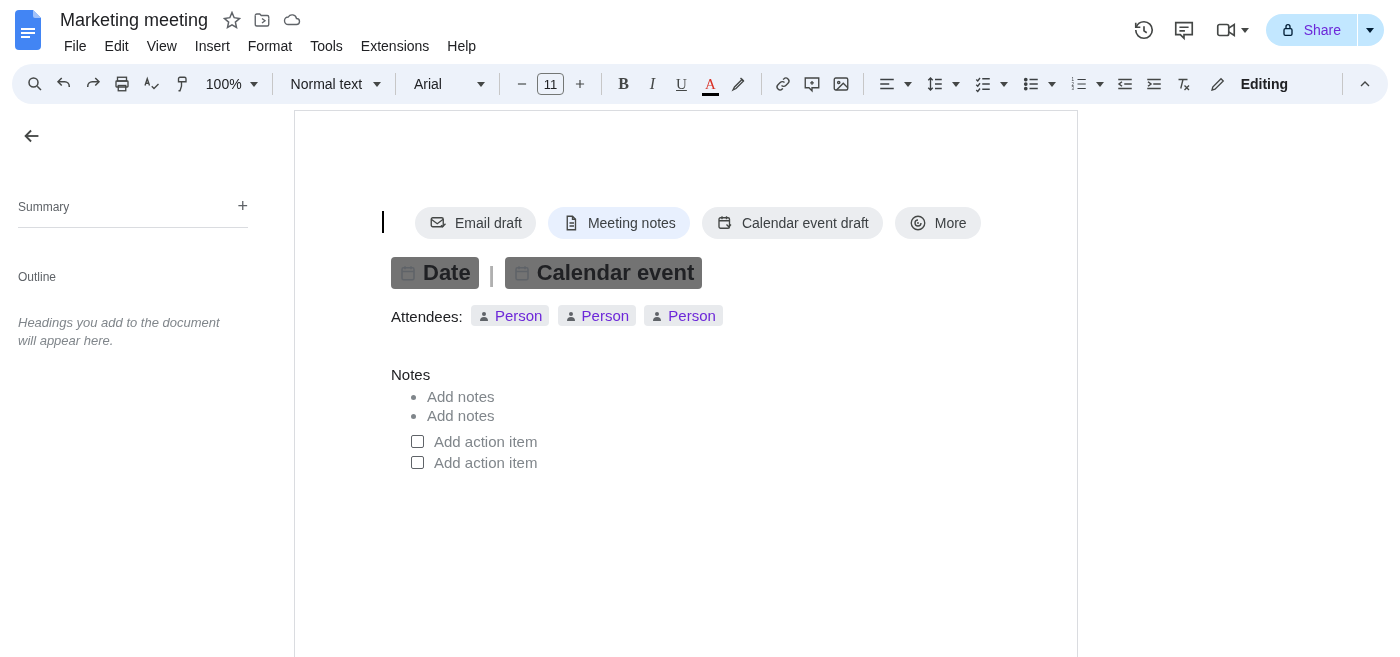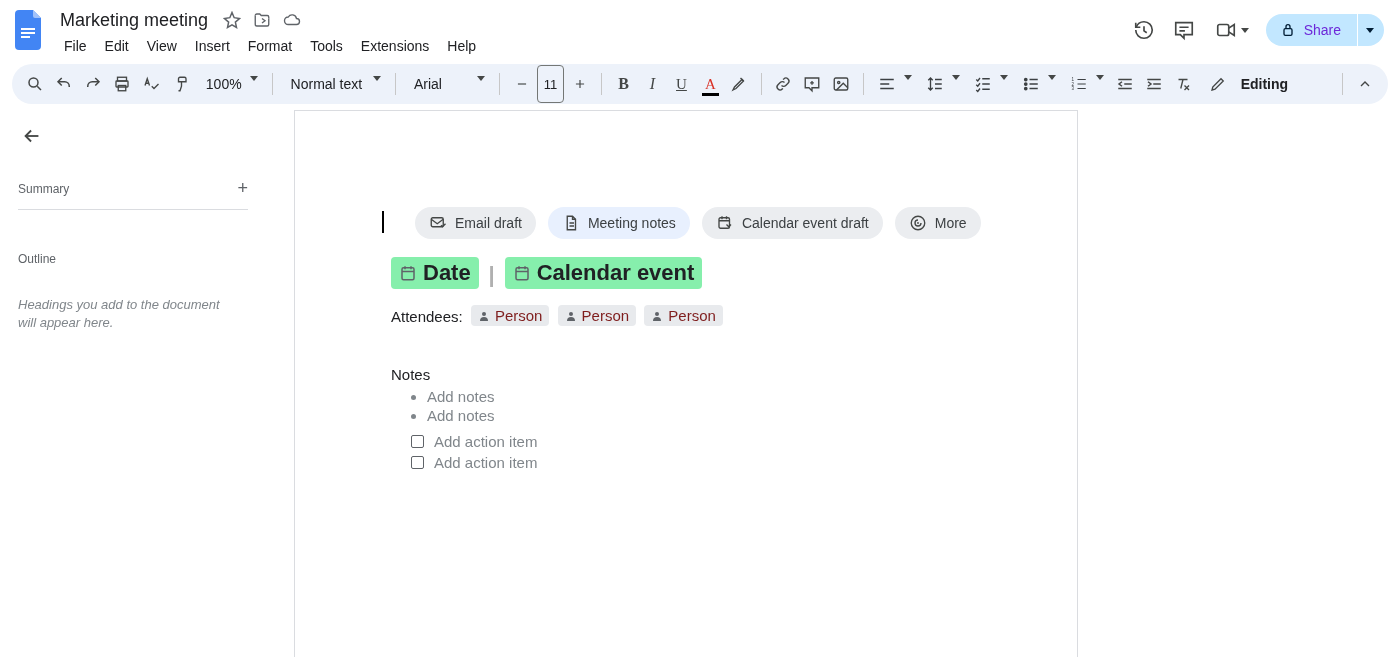--- a/index.html
+++ b/index.html
@@ -70,46 +70,46 @@
     background: var(--toolbar-bg);
     border-radius: 24px;
     height: 40px;
     display:flex; align-items:center;
     padding: 0 10px;
     gap: 2px;
   }
   .tb-ic { width:28px; height:28px; display:flex; align-items:center; justify-content:center; color:#444746; border-radius:4px;}
   .tb-sep { width:1px; height:22px; background:#c7c7c7; margin:0 6px;}
   .tb-label { font-size:14px; color:#202124; padding:0 4px;}
-  .tb-drop { display:flex; align-items:flex-start; gap:4px; padding: 0 6px;}
+  .tb-drop { display:flex; align-items:center; gap:4px; padding: 0 6px;}
   .tb-drop .arrow { width:0; height:0; border-left:4px solid transparent; border-right:4px solid transparent; border-top:5px solid #444746;}
   .font-size-box {
     border:1px solid #747775; border-radius:4px;
-    width:28px; height:38px;
+    width:28px; height:22px;
     display:flex; align-items:center; justify-content:center;
     font-size:13px; color:#202124;
     background:#fff0;
   }
   .tb-spacer { flex:1; }
   .mode-btn { display:flex; align-items:center; gap:10px; padding:0 8px;font-weight:bold;}
   .color-underline { position:relative; }
   .color-underline::after {
     content:""; position:absolute; left:5px; right:5px; bottom:2px; height:3px; background:#000;
   }
 
   
   .body-row { display:flex; height: calc(657px - 56px - 52px); }
   .sidebar {
     width: 280px;
     padding: 12px 24px 12px 18px;
   }
   .sidebar .back-ic { color:#444746; width:28px; height:28px; display:flex; align-items:center; justify-content:center; }
   .summary-row {
     display:flex; align-items:center; justify-content:space-between;
-    margin-top: 28px;
+    margin-top: 46px;
     padding-bottom:10px;
     border-bottom:1px solid var(--border);
     width:230px;
   }
   .summary-row .lbl { font-size:12px; color:#5f6368; font-weight:500;}
   .summary-row .plus { color:#5f6368; font-size:18px; font-weight:400;}
   .outline-lbl { font-size:12px; color:#5f6368; font-weight:500; margin-top:42px;}
   .outline-hint { font-size:13px; color:#80868b; font-style:italic; margin-top:30px; width:215px; line-height:1.4;}
 
   .canvas {
@@ -145,31 +145,31 @@
     background:#eceff3;
     background:#ebedf0;
   }
   .chip.active { background: var(--chip-bg); }
   .chip svg { color:#444746; }
 
   
   .doc-content { margin-top: 58px; font-family: Arial, sans-serif; }
   .smart-chip {
     display:inline-flex; align-items:center; gap:6px;
-    background:#86efac; border-radius:4px;
+    background:#737373; border-radius:4px;
     padding:3px 8px; font-weight:700; font-size:22px;
     color:#202124;
   }
   .smart-chip svg { color:#5f6368; }
   .smart-sep { font-size:22px; font-weight:700; color:#b0b0b0; margin:0 6px;}
   .attendees-row { margin-top:16px; font-size:15px; color:#202124;}
   .person-chip {
     display:inline-flex; align-items:center; gap:5px;
     background:#e8eaed; border-radius:4px;
-    padding:2px 7px; font-size:15px; color:#7f1d1d;
+    padding:2px 7px; font-size:15px; color:#6d28d9;
     margin-left:4px;
   }
   .section-h { font-size:15px; color:#202124; margin-top:40px;}
   .bullets { margin:4px 0 0 0; padding-left: 36px; }
   .bullets li { font-size:15px; color:#80868b; padding:1px 0; }
   .check-list { margin:6px 0 0 20px; list-style:none; padding:0;}
   .check-list li { font-size:15px; color:#80868b; display:flex; align-items:center; gap:10px; padding:2px 0;}
   .check-box { width:13px; height:13px; border:1.5px solid #5f6368; border-radius:2px; flex-shrink:0;}
 
 </style>

